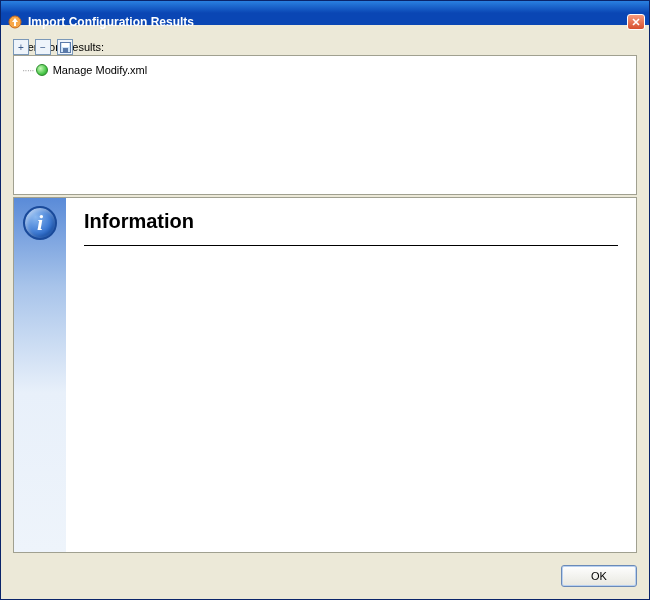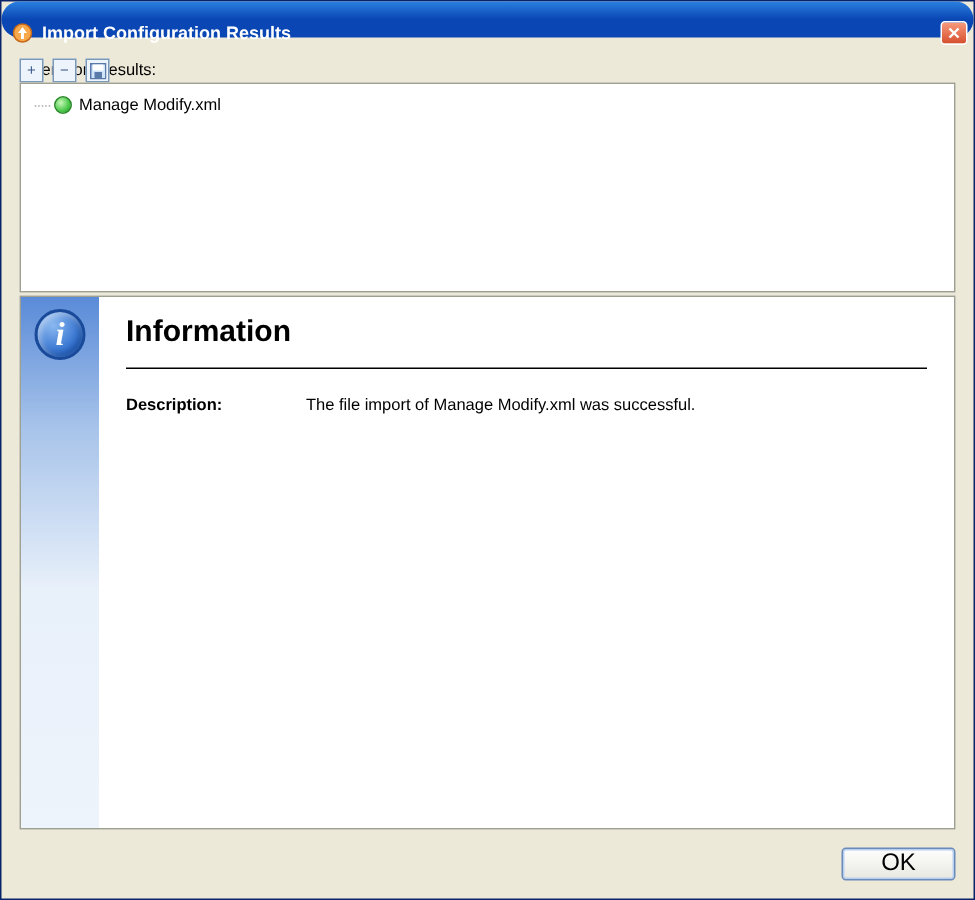--- a/index.html
+++ b/index.html
@@ -21,21 +21,20 @@
     flex-direction: column;
   }
   .titlebar {
     height: 24px;
     background: linear-gradient(to bottom, #2a80e0 0%, #0a46b4 50%, #0a46b4 100%);
     display: flex;
     align-items: center;
     padding: 18px 4px 0 6px;
     color: #fff;
     font-weight: bold;
-    border-radius: 12px;
   }
   .titlebar .app-icon {
     width: 16px; height: 16px;
     margin-right: 5px;
     display: flex; align-items: center; justify-content: center;
   }
   .titlebar .title-text {
     flex: 1;
     font-size: 12px;
   }
@@ -160,21 +159,21 @@
     padding-top: 12px;
   }
   .ok-btn {
     width: 76px;
     height: 22px;
     background: linear-gradient(to bottom, #fefefe, #e8e8e0);
     border: 1px solid #6a8ab8;
     box-shadow: 0 0 0 1px #b8d0f0 inset;
     border-radius: 3px;
     font-family: Tahoma, sans-serif;
-    font-size: 16px;
+    font-size: 11px;
     cursor: pointer;
     text-align: center;
     line-height: 20px;
   }
 </style>
 </head>
 <body>
 
 <div class="window">
   <div class="titlebar">
@@ -217,24 +216,20 @@
 
 
     <div class="details-panel">
       <div class="info-stripe">
         <div class="info-icon">
           <span>i</span>
         </div>
       </div>
       <div class="details-body">
         <div class="info-heading">Information</div>
-        <div class="desc-row">
-          <div class="desc-label">Description:</div>
-          <div class="desc-text">The file import of Manage Modify.xml was successful.</div>
-        </div>
       </div>
     </div>
 
     <div class="button-row">
       <div class="ok-btn">OK</div>
     </div>
 
   </div>
 </div>
 

